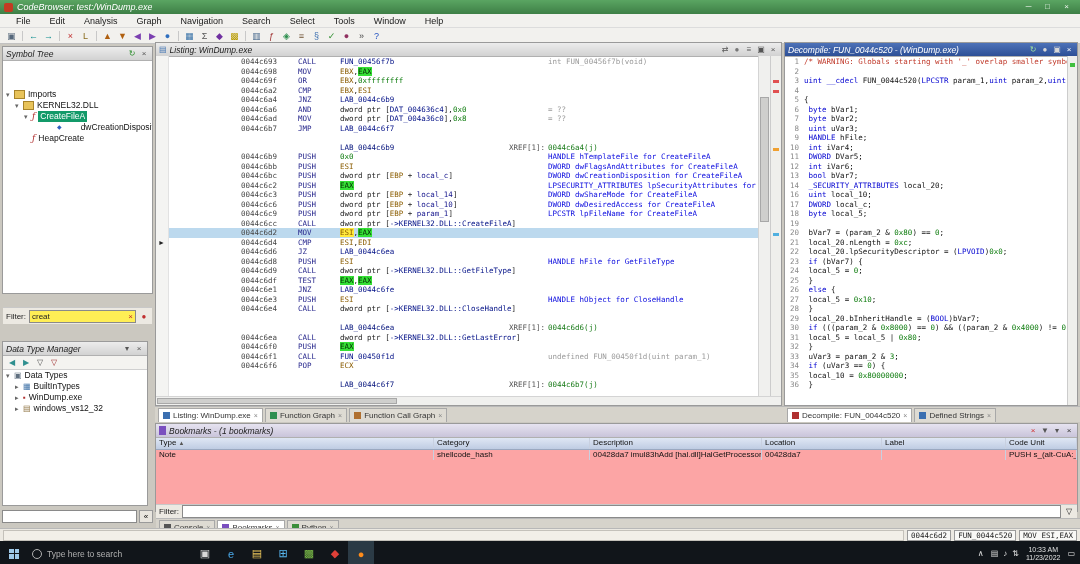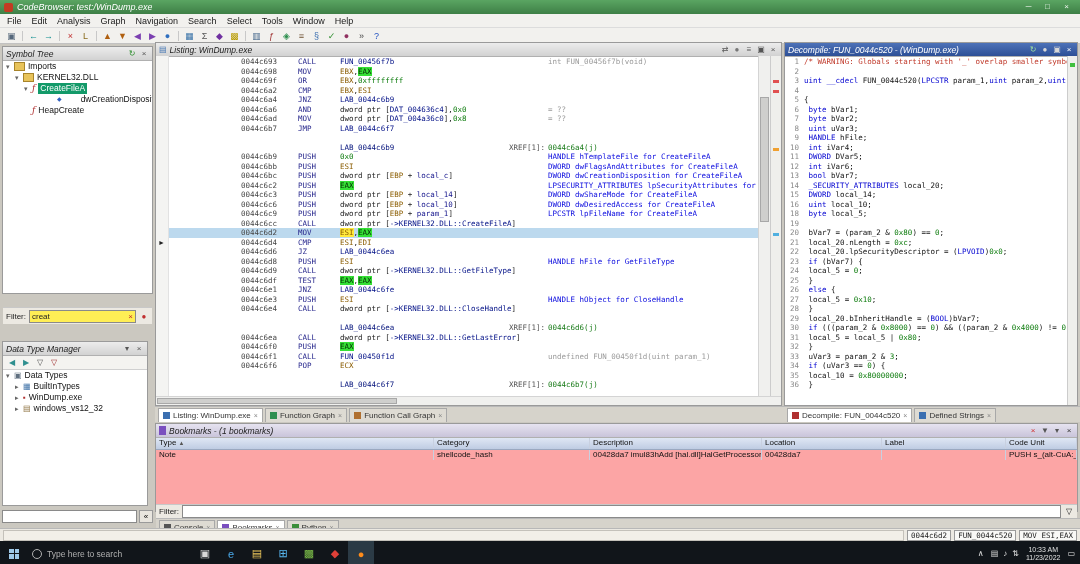--- a/index.html
+++ b/index.html
@@ -6,21 +6,21 @@
   .app{position:relative;width:1080px;height:564px;background:#cbc8c0;overflow:hidden;
        font-family:"Liberation Sans",sans-serif;-webkit-font-smoothing:antialiased;}
   
   .titlebar{position:absolute;left:0;top:0;right:0;height:14px;background:linear-gradient(#5aa562,#3e7f46);
             display:flex;align-items:center;padding:0 4px;color:#fff;font-size:9px;}
   .appicon{width:9px;height:9px;background:#c23b22;border-radius:2px;margin-right:4px;flex:none;}
   .wincontrols{margin-left:auto;display:flex;}
   .wc{width:19px;text-align:center;font-size:8px;line-height:14px;color:#eef5ee;}
   .menubar{position:absolute;top:14px;left:0;right:0;height:13px;background:#f2f1ee;display:flex;
            align-items:center;font-size:9px;color:#1a1a1a;border-bottom:1px solid #dcdcdc;padding-left:2px;}
-  .menu-item{padding:0 5px;}
+  .menu-item{padding:0 5px;margin-left:9px;}
   .toolbar{position:absolute;top:28px;left:0;right:0;height:15px;background:#f2f1ee;border-bottom:1px solid #c2c2c2;
            display:flex;align-items:center;padding-left:4px;}
   .tbtn{width:13px;height:12px;font-size:9px;line-height:12px;text-align:center;margin:0 1px;}
   .tsep{width:1px;height:10px;background:#c8c8c8;margin:0 3px;}
   
   .panel{position:absolute;background:#fff;border:1px solid #9a9a9a;box-sizing:border-box;}
   .phead{height:13px;background:linear-gradient(#ececec,#d2d2d2);border-bottom:1px solid #b0b0b0;font-size:8.5px;
          display:flex;align-items:center;padding:0 3px;color:#222;white-space:nowrap;overflow:hidden;}
   .phead.blue{background:linear-gradient(#4d72b8,#2d4f96);color:#fff;}
   .phead.purple{background:linear-gradient(#e6e3f0,#c9c4da);}
@@ -172,21 +172,21 @@
 
   <div class="panel" style="left:2px;top:46px;width:151px;height:248px;">
     <div class="phead">
       <span class="ptitle">Symbol Tree</span>
       <span class="picons" id="st-icons">
           <span class="pic" style="color: rgb(47, 143, 47);">↻</span>
           <span class="pic" style="color: rgb(85, 85, 85);">×</span>
         </span>
     </div>
     <div class="tree" id="symtree" style="height:246px;">
-        <div class="trow" style="padding-left: 3px;">
+        <div class="trow" style="padding-left: 3px; margin-top: 28px;">
           <span class="texp">▾</span>
           <span class="tic ic-folder"></span>
           <span class="tlabel">Imports</span>
         </div>
         <div class="trow" style="padding-left: 12px;">
           <span class="texp">▾</span>
           <span class="tic ic-folder"></span>
           <span class="tlabel">KERNEL32.DLL</span>
         </div>
         <div class="trow selected" style="padding-left: 21px;">
@@ -504,22 +504,22 @@
         <div class="dline"><span class="dnum">5</span><span class="dcode">{</span></div>
         <div class="dline"><span class="dnum">6</span><span class="dcode">  <span class="c-kw">byte</span> bVar1;</span></div>
         <div class="dline"><span class="dnum">7</span><span class="dcode">  <span class="c-kw">byte</span> bVar2;</span></div>
         <div class="dline"><span class="dnum">8</span><span class="dcode">  <span class="c-kw">uint</span> uVar3;</span></div>
         <div class="dline"><span class="dnum">9</span><span class="dcode">  <span class="c-kw">HANDLE</span> hFile;</span></div>
         <div class="dline"><span class="dnum">10</span><span class="dcode">  <span class="c-kw">int</span> iVar4;</span></div>
         <div class="dline"><span class="dnum">11</span><span class="dcode">  <span class="c-kw">DWORD</span> DVar5;</span></div>
         <div class="dline"><span class="dnum">12</span><span class="dcode">  <span class="c-kw">int</span> iVar6;</span></div>
         <div class="dline"><span class="dnum">13</span><span class="dcode">  <span class="c-kw">bool</span> bVar7;</span></div>
         <div class="dline"><span class="dnum">14</span><span class="dcode">  <span class="c-kw">_SECURITY_ATTRIBUTES</span> local_20;</span></div>
-        <div class="dline"><span class="dnum">15</span><span class="dcode">  <span class="c-kw">DWORD</span> local_14;</span></div>
         <div class="dline"><span class="dnum">16</span><span class="dcode">  <span class="c-kw">uint</span> local_10;</span></div>
+        <div class="dline"><span class="dnum">17</span><span class="dcode">  <span class="c-kw">DWORD</span> local_c;</span></div>
         <div class="dline"><span class="dnum">18</span><span class="dcode">  <span class="c-kw">byte</span> local_5;</span></div>
         <div class="dline"><span class="dnum">19</span><span class="dcode"></span></div>
         <div class="dline"><span class="dnum">20</span><span class="dcode">  bVar7 = (param_2 &amp; <span class="c-num">0x80</span>) == <span class="c-num">0</span>;</span></div>
         <div class="dline"><span class="dnum">21</span><span class="dcode">  local_20.nLength = <span class="c-num">0xc</span>;</span></div>
         <div class="dline"><span class="dnum">22</span><span class="dcode">  local_20.lpSecurityDescriptor = (<span class="c-kw">LPVOID</span>)<span class="c-num">0x0</span>;</span></div>
         <div class="dline"><span class="dnum">23</span><span class="dcode">  <span class="c-kw">if</span> (bVar7) {</span></div>
         <div class="dline"><span class="dnum">24</span><span class="dcode">    local_5 = <span class="c-num">0</span>;</span></div>
         <div class="dline"><span class="dnum">25</span><span class="dcode">  }</span></div>
         <div class="dline"><span class="dnum">26</span><span class="dcode">  <span class="c-kw">else</span> {</span></div>
         <div class="dline"><span class="dnum">27</span><span class="dcode">    local_5 = <span class="c-num">0x10</span>;</span></div>

